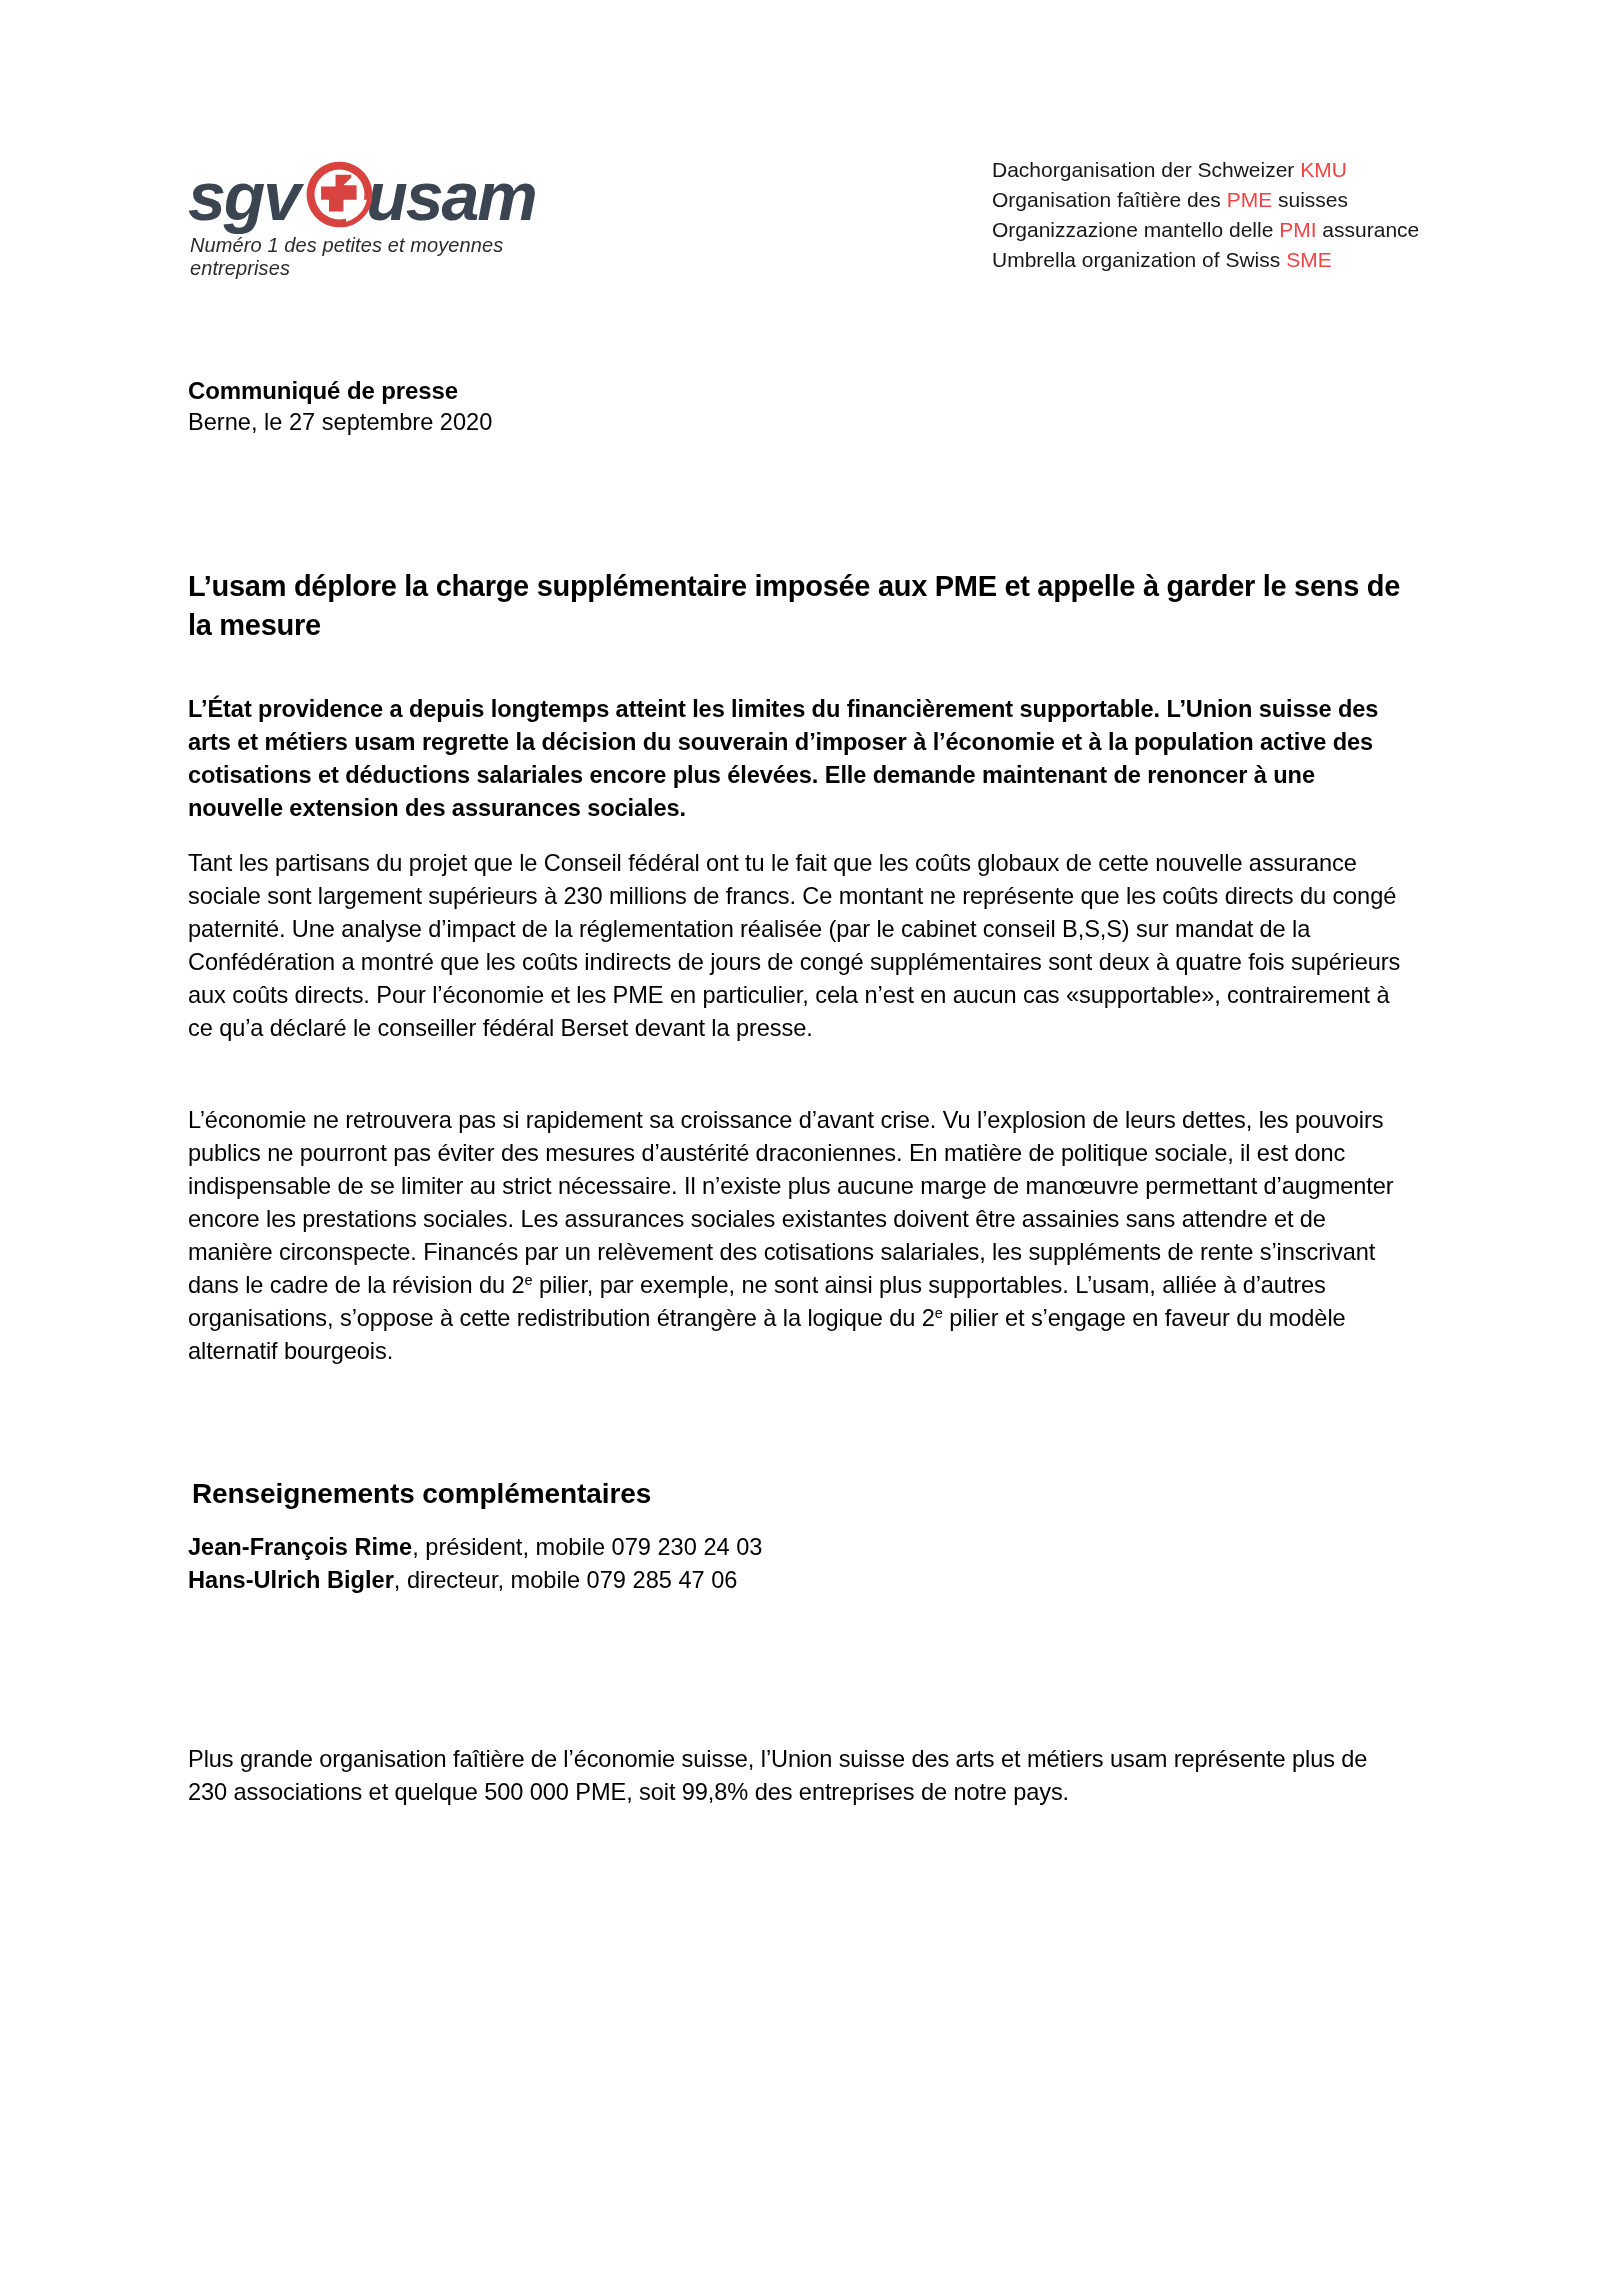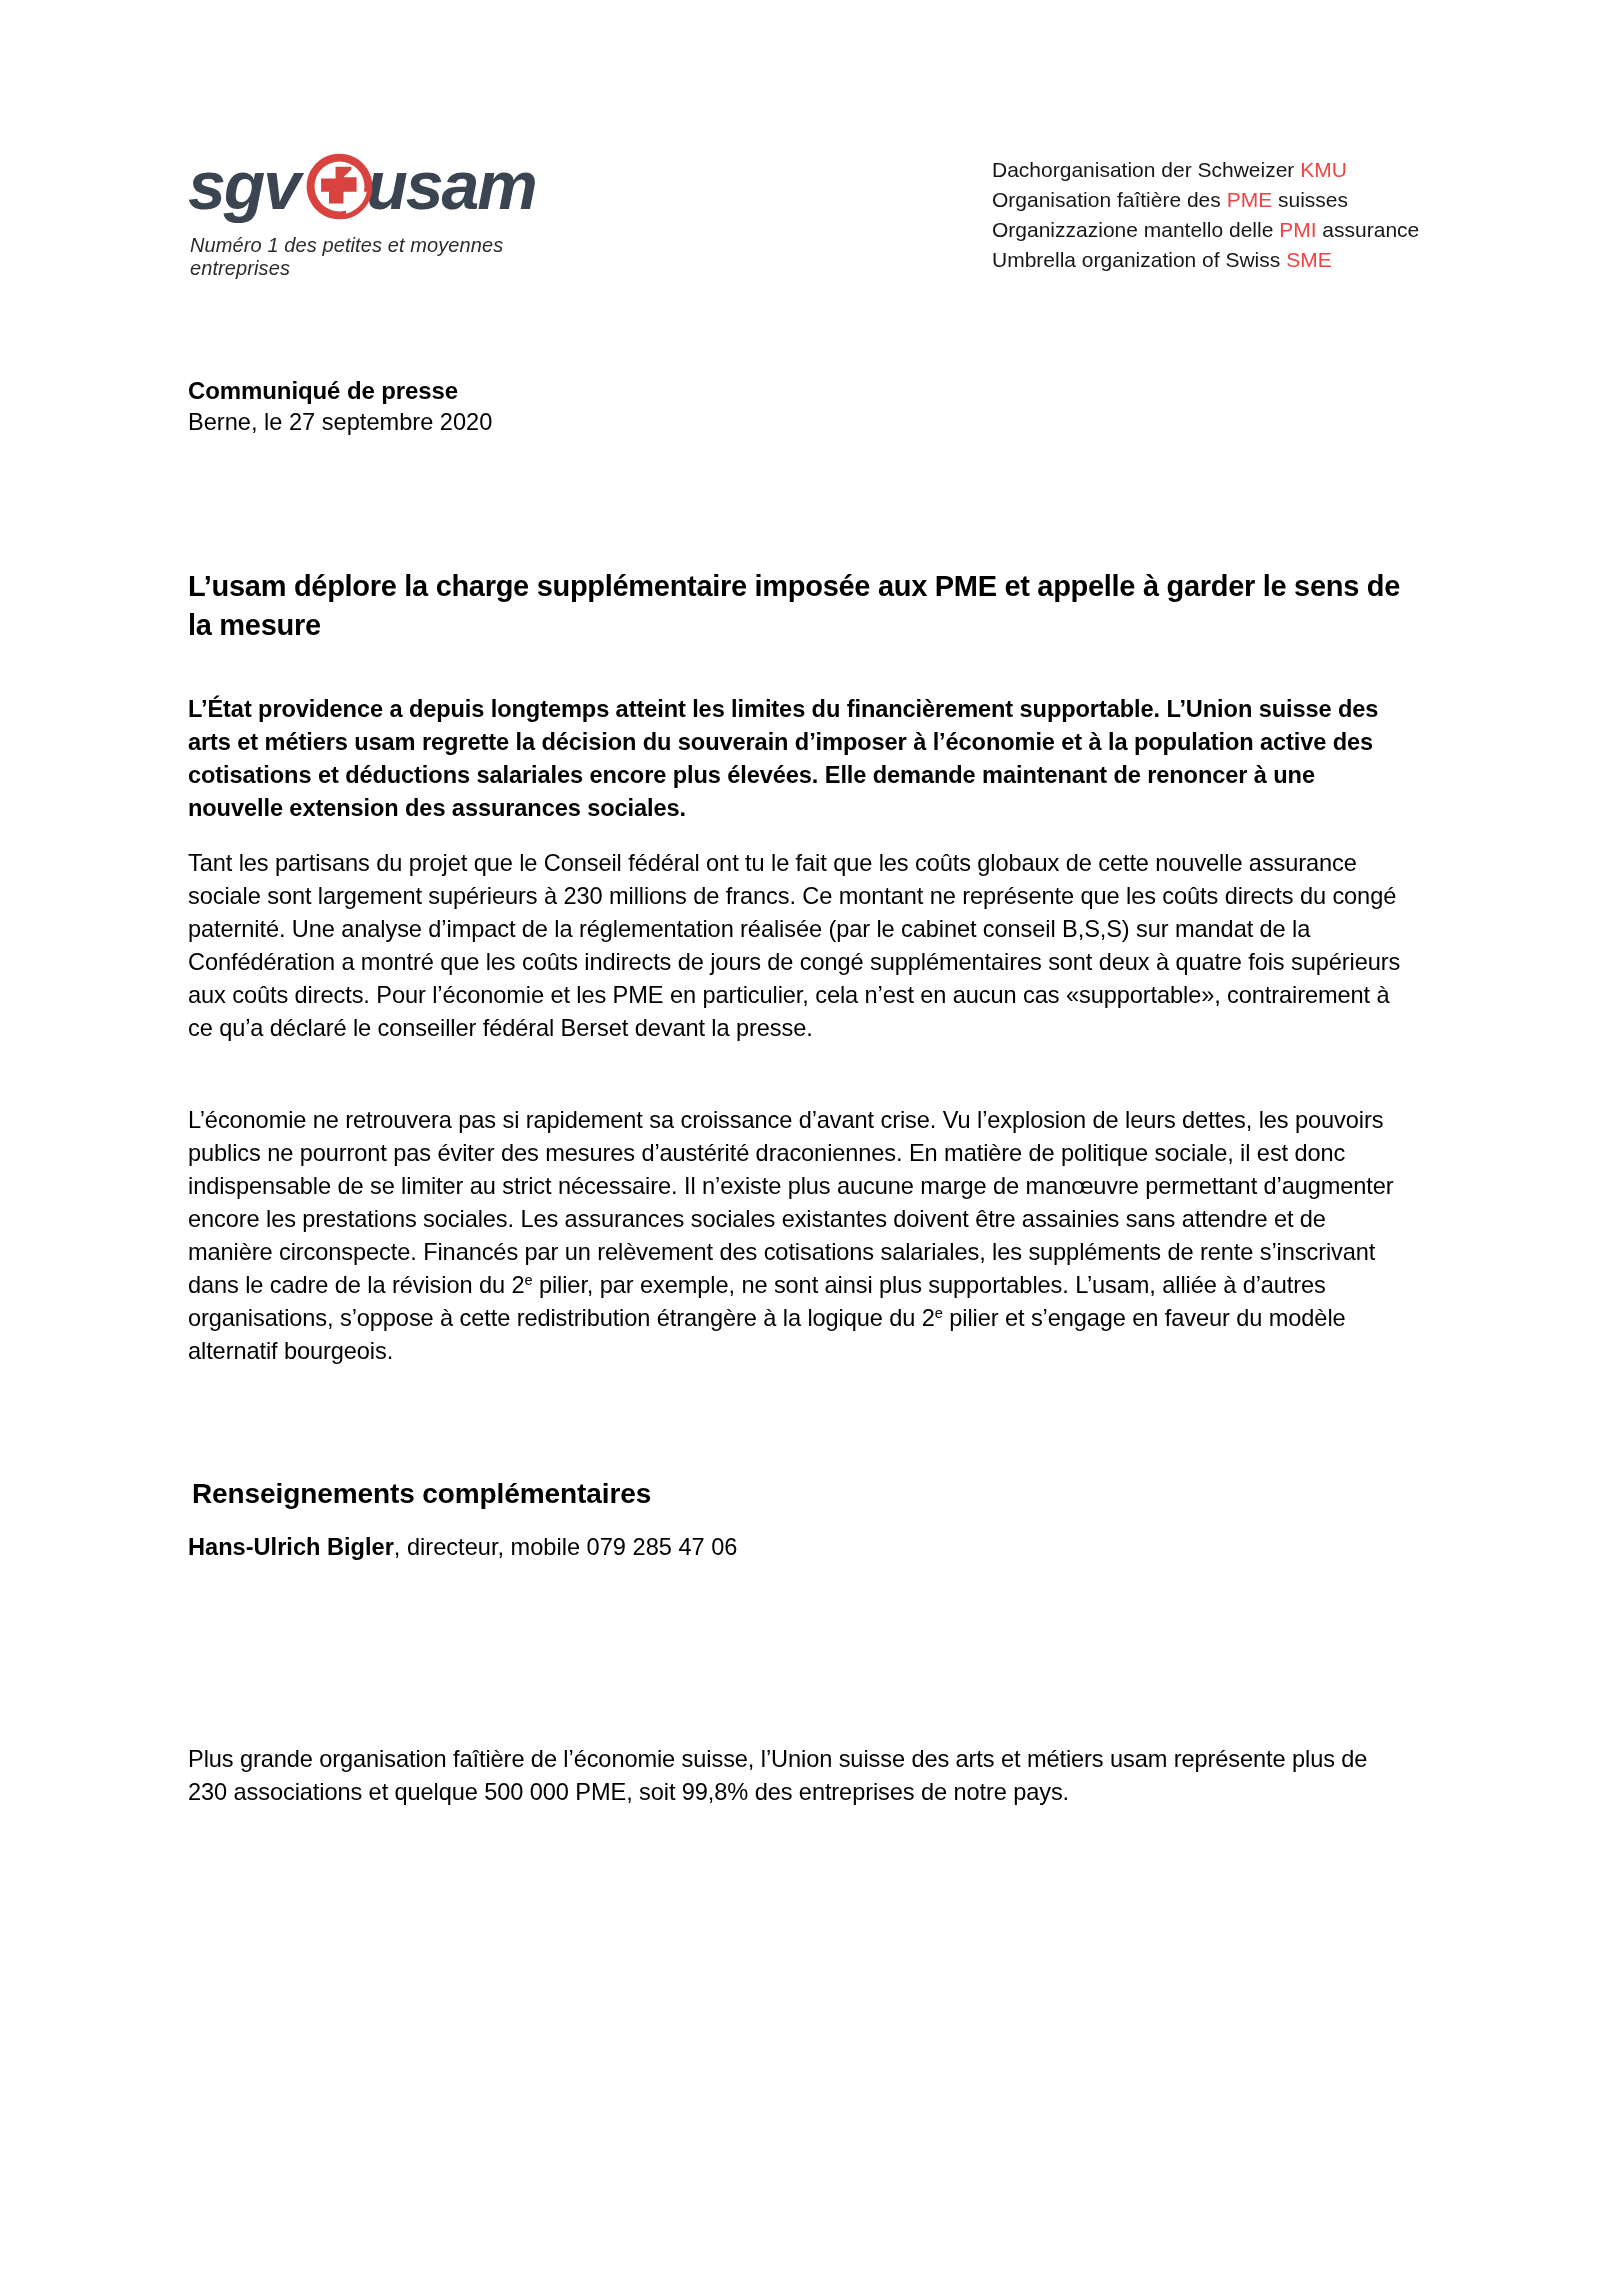--- a/index.html
+++ b/index.html
@@ -32,21 +32,21 @@
 
   
   .logo-block {
     position: absolute;
     left: 188px;
     top: 0;
     width: 419px;
   }
   .logo-wordmark {
     display: flex;
-    align-items: flex-start;
+    align-items: flex-end;
     height: 79px;
     line-height: 1;
   }
   .logo-sgv, .logo-usam {
     font-family: "Liberation Sans", sans-serif;
     font-weight: 700;
     font-style: italic;
     font-size: 68px;
     letter-spacing: -2px;
     color: #3a4551;
@@ -232,20 +232,21 @@
     <h1 class="headline">L’usam déplore la charge supplémentaire imposée aux PME et appelle à garder le sens de la mesure</h1>
 
     <p class="lead">L’État providence a depuis longtemps atteint les limites du financièrement supportable. L’Union suisse des arts et métiers usam regrette la décision du souverain d’imposer à l’économie et à la population active des cotisations et déductions salariales encore plus élevées. Elle demande maintenant de renoncer à une nouvelle extension des assurances sociales.</p>
 
     <p class="para para-1">Tant les partisans du projet que le Conseil fédéral ont tu le fait que les coûts globaux de cette nouvelle assurance sociale sont largement supérieurs à 230 millions de francs. Ce montant ne représente que les coûts directs du congé paternité. Une analyse d’impact de la réglementation réalisée (par le cabinet conseil B,S,S) sur mandat de la Confédération a montré que les coûts indirects de jours de congé supplémentaires sont deux à quatre fois supérieurs aux coûts directs. Pour l’économie et les PME en particulier, cela n’est en aucun cas «supportable», contrairement à ce qu’a déclaré le conseiller fédéral Berset devant la presse.</p>
 
     <p class="para para-2"><span>L’économie ne retrouvera pas si rapidement sa croissance d’avant crise. Vu l’explosion de leurs dettes, les pouvoirs publics ne pourront pas éviter des mesures d’austérité draconiennes. En matière de politique sociale, il est donc indispensable de se limiter au strict nécessaire. Il n’existe plus aucune marge de manœuvre permettant d’augmenter encore les prestations sociales. Les assurances sociales existantes doivent être assainies sans attendre et de manière circonspecte. Financés par un relèvement des cotisations salariales, les suppléments de rente s’inscrivant dans le cadre de la révision du 2</span><sup>e</sup><span> pilier, par exemple, ne sont ainsi plus supportables. L’usam, alliée à d’autres organisations, s’oppose à cette redistribution étrangère à la logique du 2</span><sup>e</sup><span> pilier et s’engage en faveur du modèle alternatif bourgeois.</span></p>
 
     <div class="contact-heading">Renseignements complémentaires</div>
     <div class="contact-list">
+      <div><b>Jean-François Rime</b><span>, président, mobile 079 230 24 03</span></div>
       <div><b>Hans-Ulrich Bigler</b><span>, directeur, mobile 079 285 47 06</span></div>
     </div>
 
     <p class="boilerplate">Plus grande organisation faîtière de l’économie suisse, l’Union suisse des arts et métiers usam représente plus de 230 associations et quelque 500 000 PME, soit 99,8% des entreprises de notre pays.</p>
   </div>
 
   <div class="footer">
     
     
     

